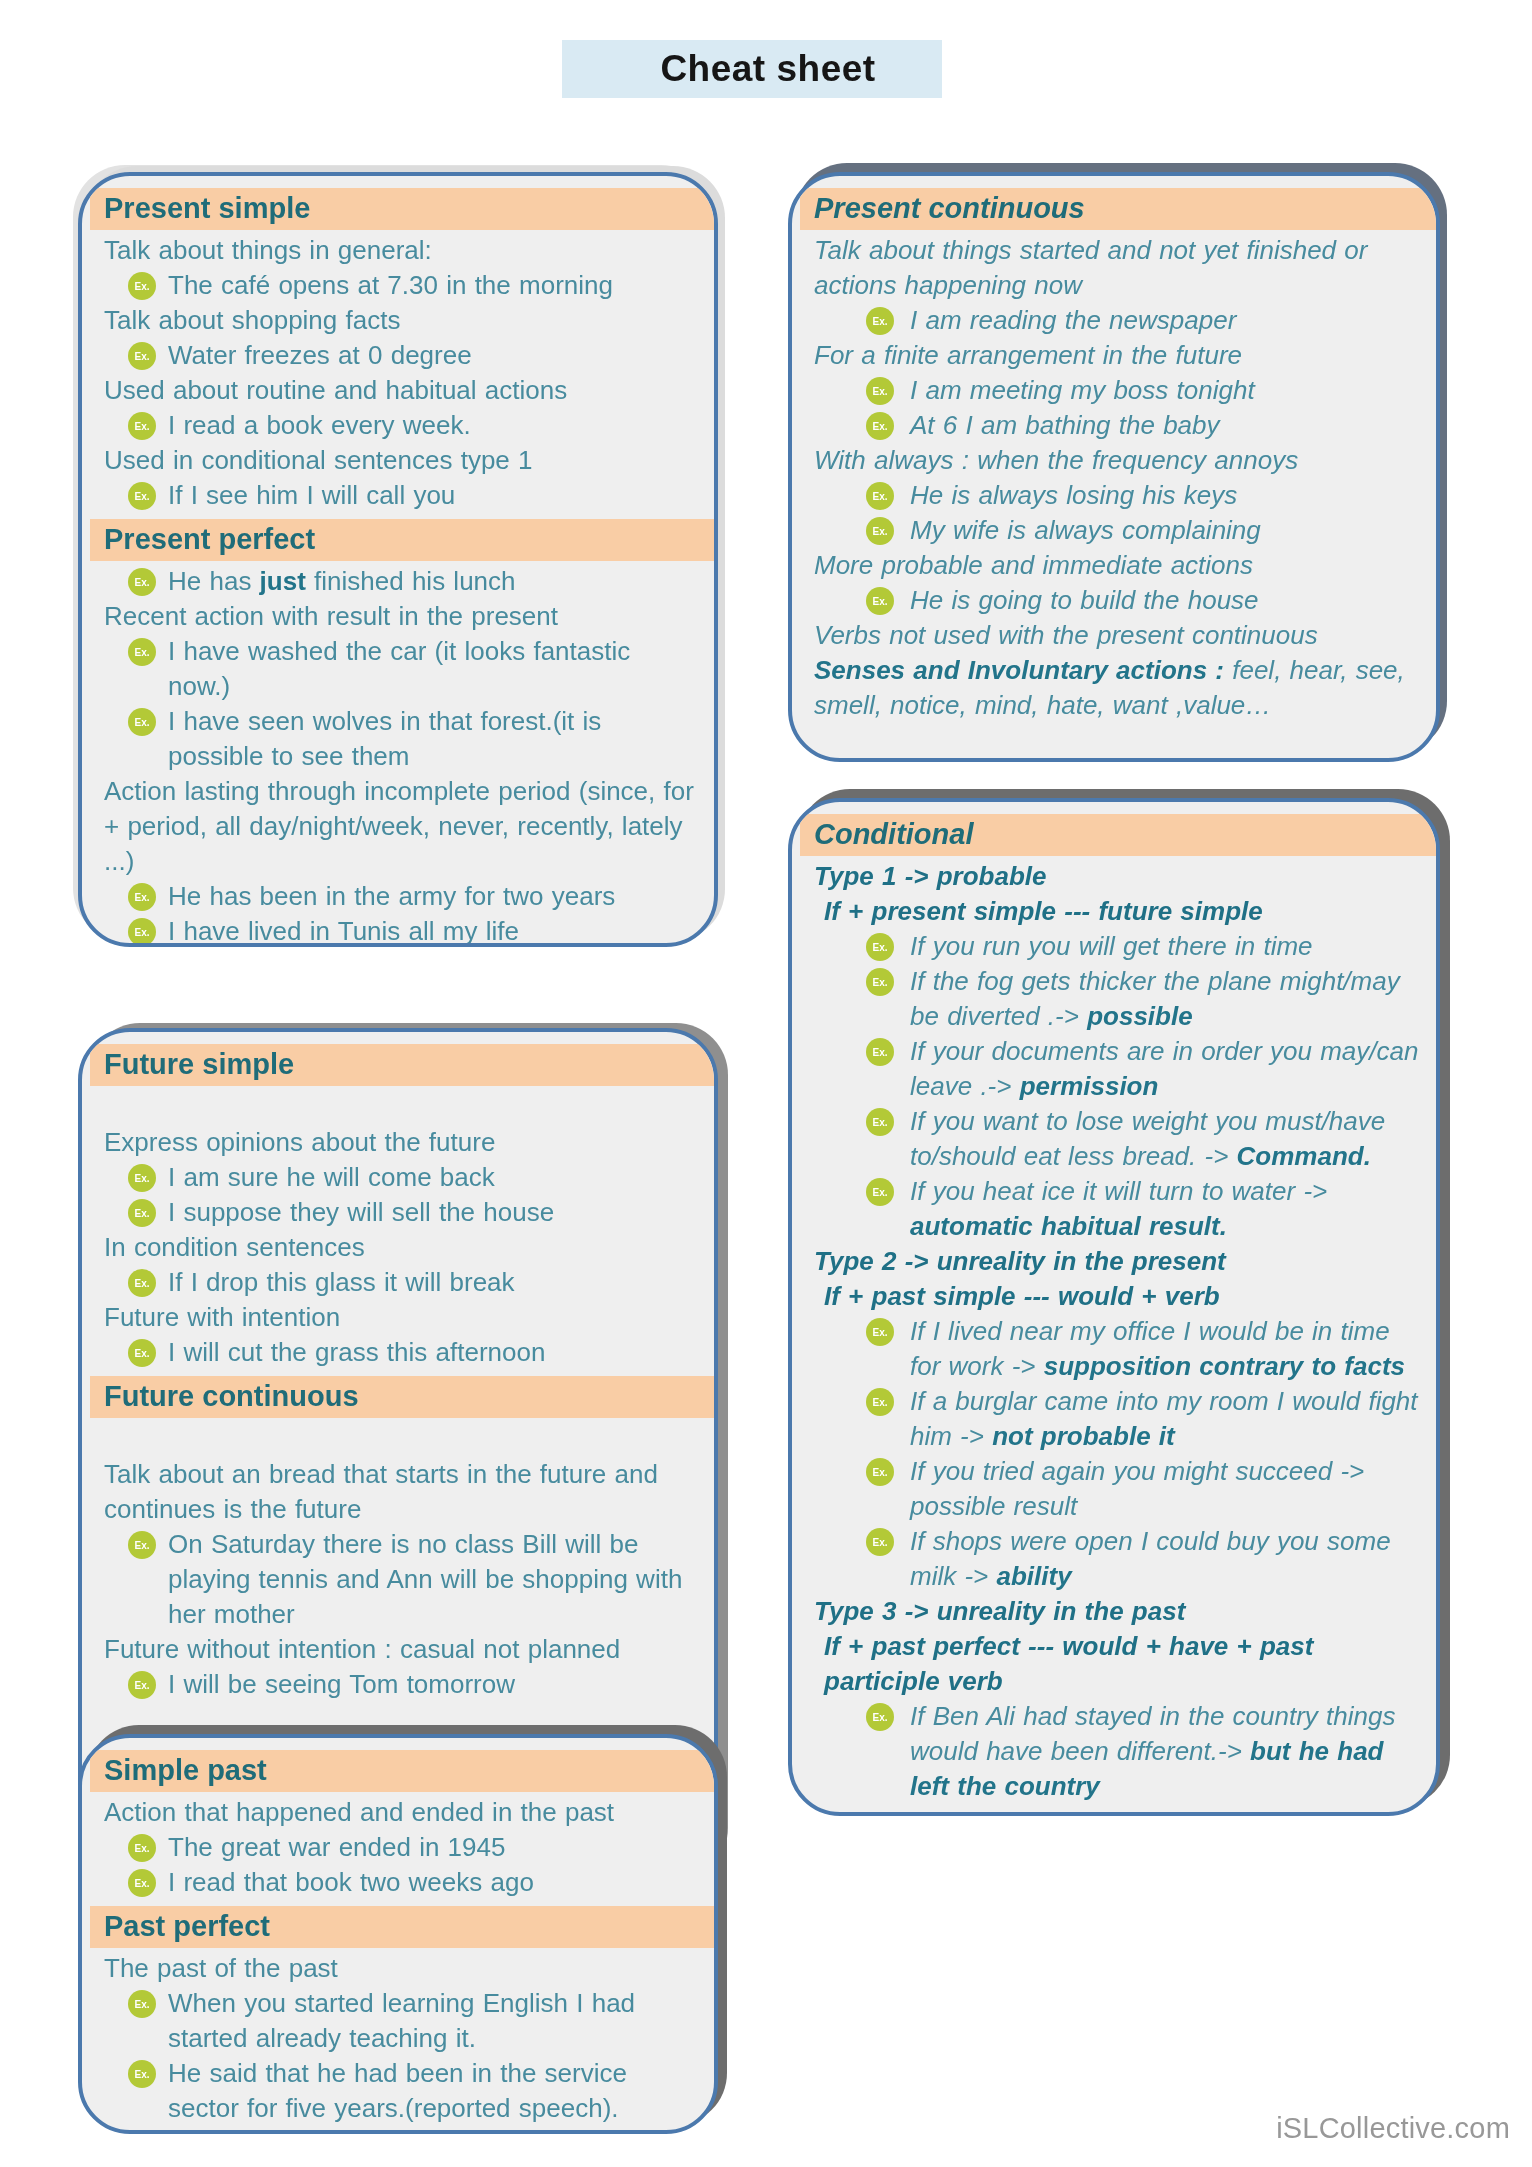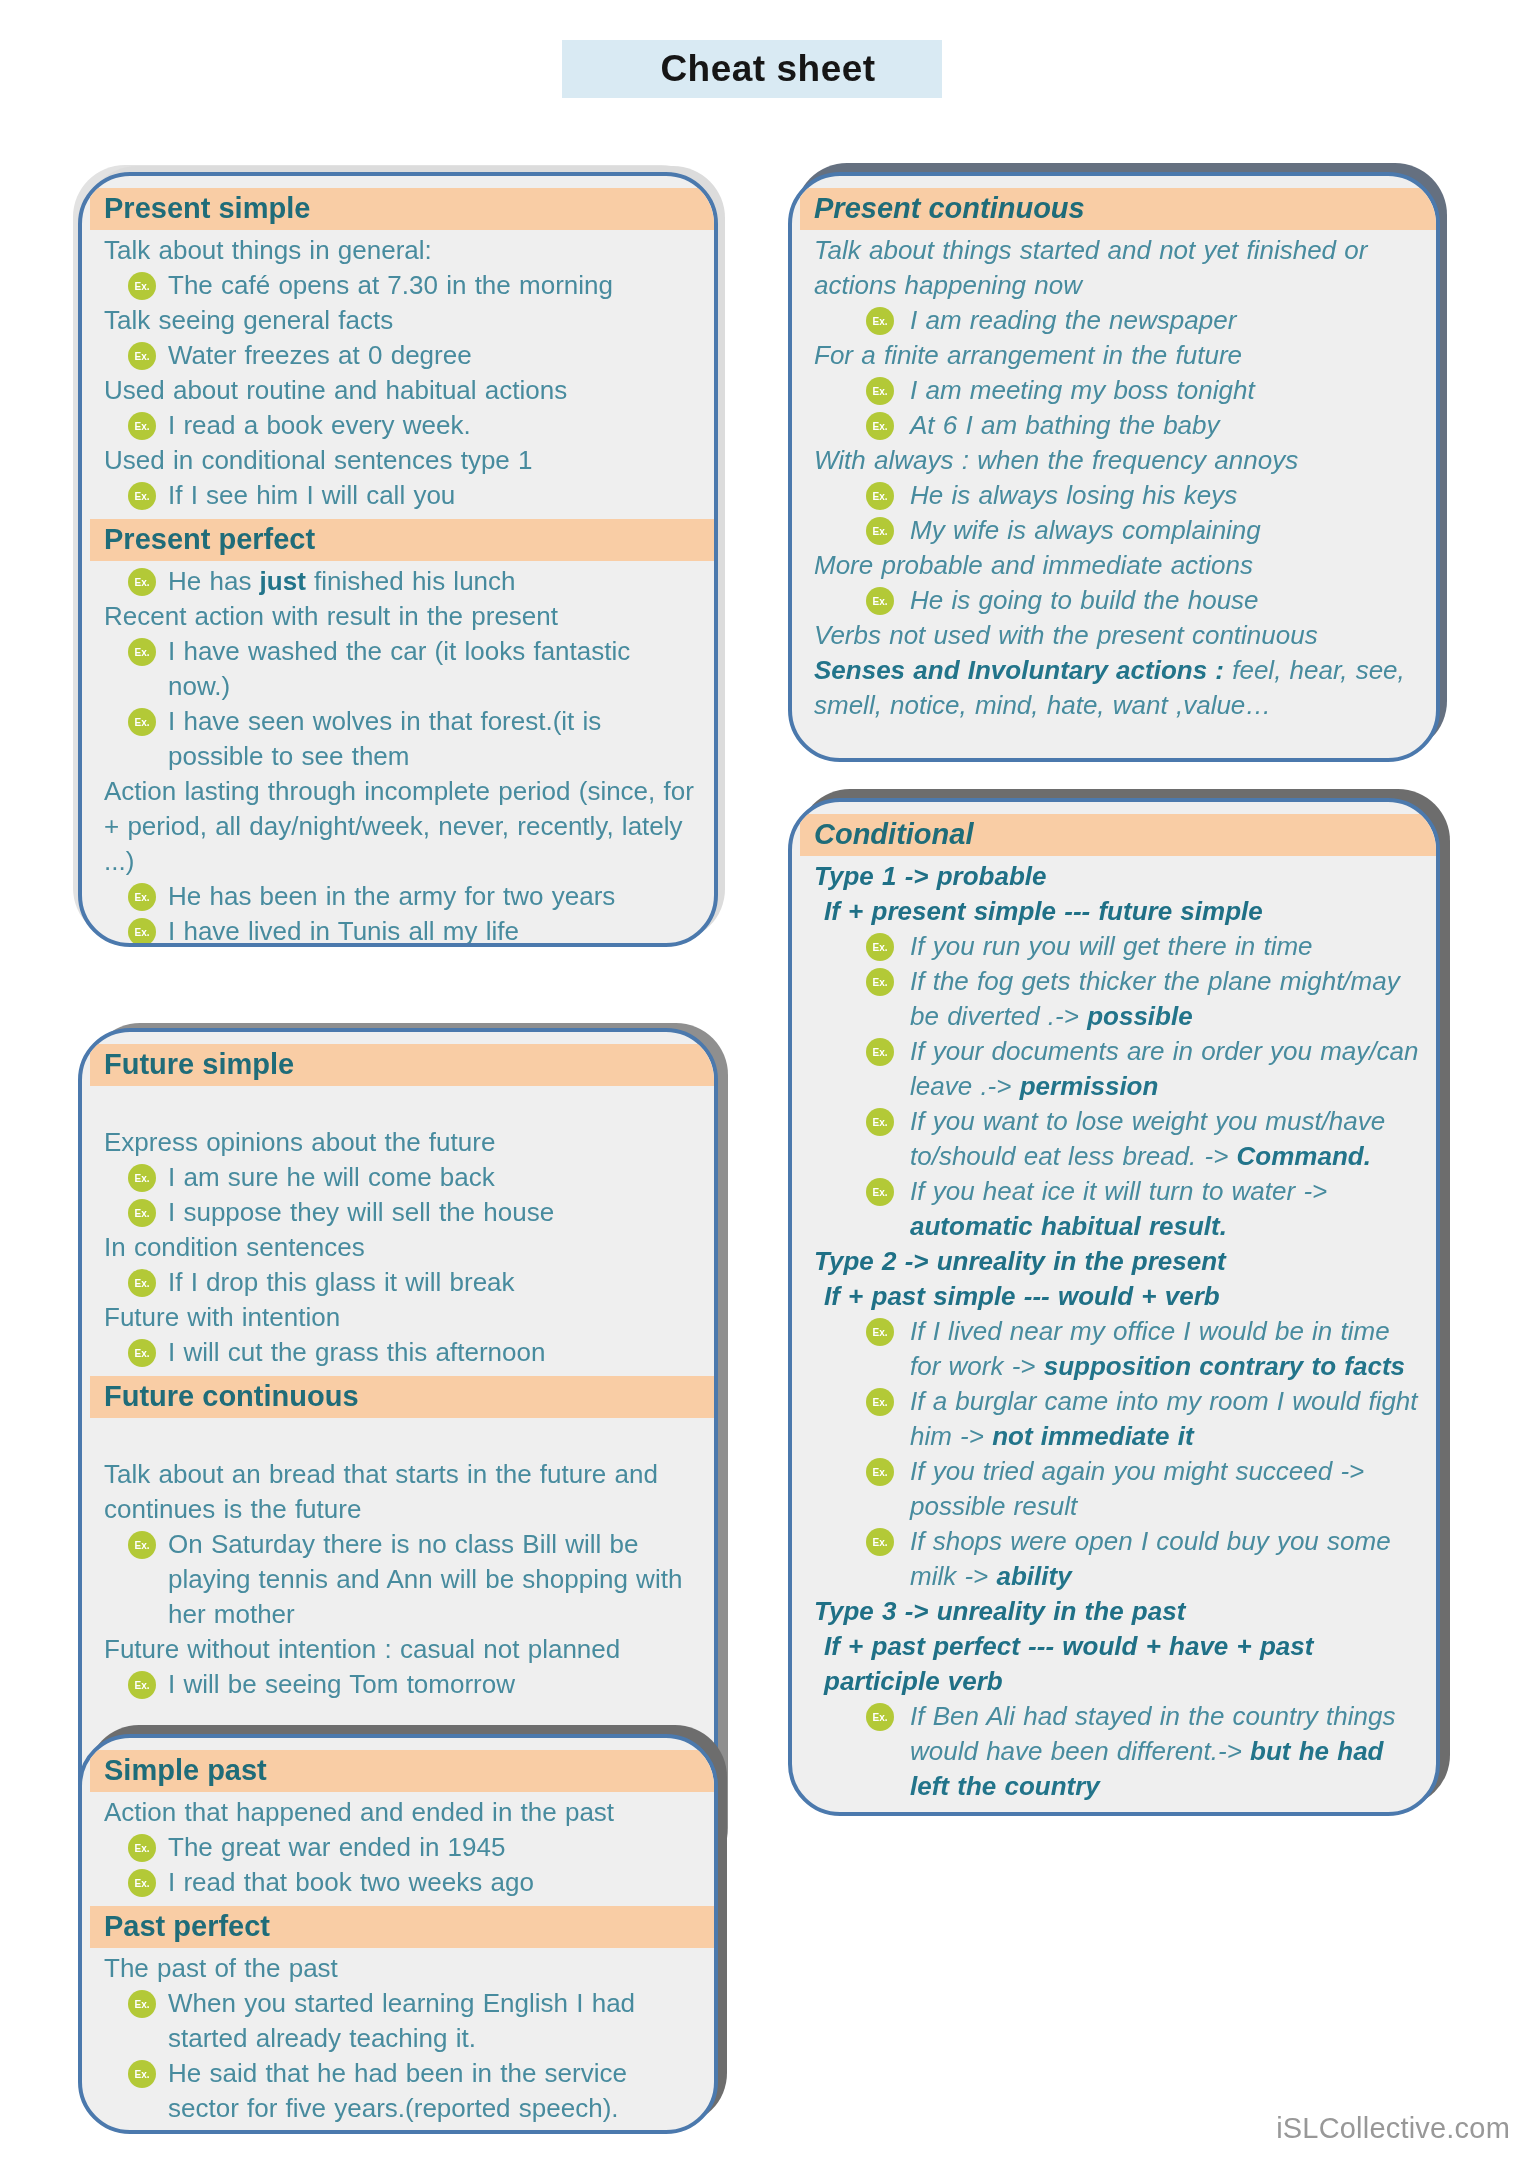--- a/index.html
+++ b/index.html
@@ -60,21 +60,21 @@
 <body>
 
 <div class="page">
   <div class="title">Cheat sheet</div>
   <div class="watermark">iSLCollective.com</div>
 <div class="box box-present-simple-perfect">
       <div class="sec-header">Present simple</div>
       <div class="sec-items">
         <div class="line text"><span><span>Talk about things in general:</span></span></div>
         <div class="line example"><span class="bullet">Ex.</span><span><span>The café opens at 7.30 in the morning</span></span></div>
-        <div class="line text"><span><span>Talk seeing general facts</span></span></div>
+        <div class="line text"><span><span>Talk about shopping facts</span></span></div>
         <div class="line example"><span class="bullet">Ex.</span><span><span>Water freezes at 0 degree</span></span></div>
         <div class="line text"><span><span>Used about routine and habitual actions</span></span></div>
         <div class="line example"><span class="bullet">Ex.</span><span><span>I read a book every week.</span></span></div>
         <div class="line text"><span><span>Used in conditional sentences type 1</span></span></div>
         <div class="line example"><span class="bullet">Ex.</span><span><span>If I see him  I will call you</span></span></div>
       </div>
       <div class="sec-header">Present perfect</div>
       <div class="sec-items">
         <div class="line example"><span class="bullet">Ex.</span><span><span>He has </span><b>just</b><span> finished his lunch</span></span></div>
         <div class="line text"><span><span>Recent action with result in the present</span></span></div>
@@ -127,21 +127,21 @@
         <div class="line subhead"><span><span>Type 1 -&gt; probable</span></span></div>
         <div class="line formula"><span><span>If + present simple --- future simple</span></span></div>
         <div class="line example"><span class="bullet">Ex.</span><span><span>If you run you will get there in time</span></span></div>
         <div class="line example"><span class="bullet">Ex.</span><span><span>If the fog gets thicker the plane might/may be diverted .-&gt; </span><b>possible</b></span></div>
         <div class="line example"><span class="bullet">Ex.</span><span><span>If your documents are in order you may/can leave .-&gt; </span><b>permission</b></span></div>
         <div class="line example"><span class="bullet">Ex.</span><span><span>If you want to lose weight you must/have to/should eat less bread.  -&gt; </span><b>Command.</b></span></div>
         <div class="line example"><span class="bullet">Ex.</span><span><span>If you heat ice it will turn to water -&gt; </span><b>automatic habitual result.</b></span></div>
         <div class="line subhead"><span><span>Type 2 -&gt; unreality in the present</span></span></div>
         <div class="line formula"><span><span>If + past simple --- would + verb</span></span></div>
         <div class="line example"><span class="bullet">Ex.</span><span><span>If I lived near my office I would be in time for work -&gt; </span><b>supposition contrary to facts</b></span></div>
-        <div class="line example"><span class="bullet">Ex.</span><span><span>If a burglar came into my room I would fight him -&gt; </span><b>not immediate it</b></span></div>
+        <div class="line example"><span class="bullet">Ex.</span><span><span>If a burglar came into my room I would fight him -&gt; </span><b>not probable it</b></span></div>
         <div class="line example"><span class="bullet">Ex.</span><span><span>If you tried again you might succeed -&gt; possible result</span></span></div>
         <div class="line example"><span class="bullet">Ex.</span><span><span>If shops were open I could buy you some milk -&gt; </span><b>ability</b></span></div>
         <div class="line subhead"><span><span>Type 3 -&gt; unreality in the past</span></span></div>
         <div class="line formula"><span><span>If + past perfect --- would + have + past participle verb</span></span></div>
         <div class="line example"><span class="bullet">Ex.</span><span><span>If Ben Ali had stayed in the country things would have been different.-&gt; </span><b>but he had left the country</b></span></div>
       </div>
     </div>
     <div class="box box-past">
       <div class="sec-header">Simple past</div>
       <div class="sec-items">

